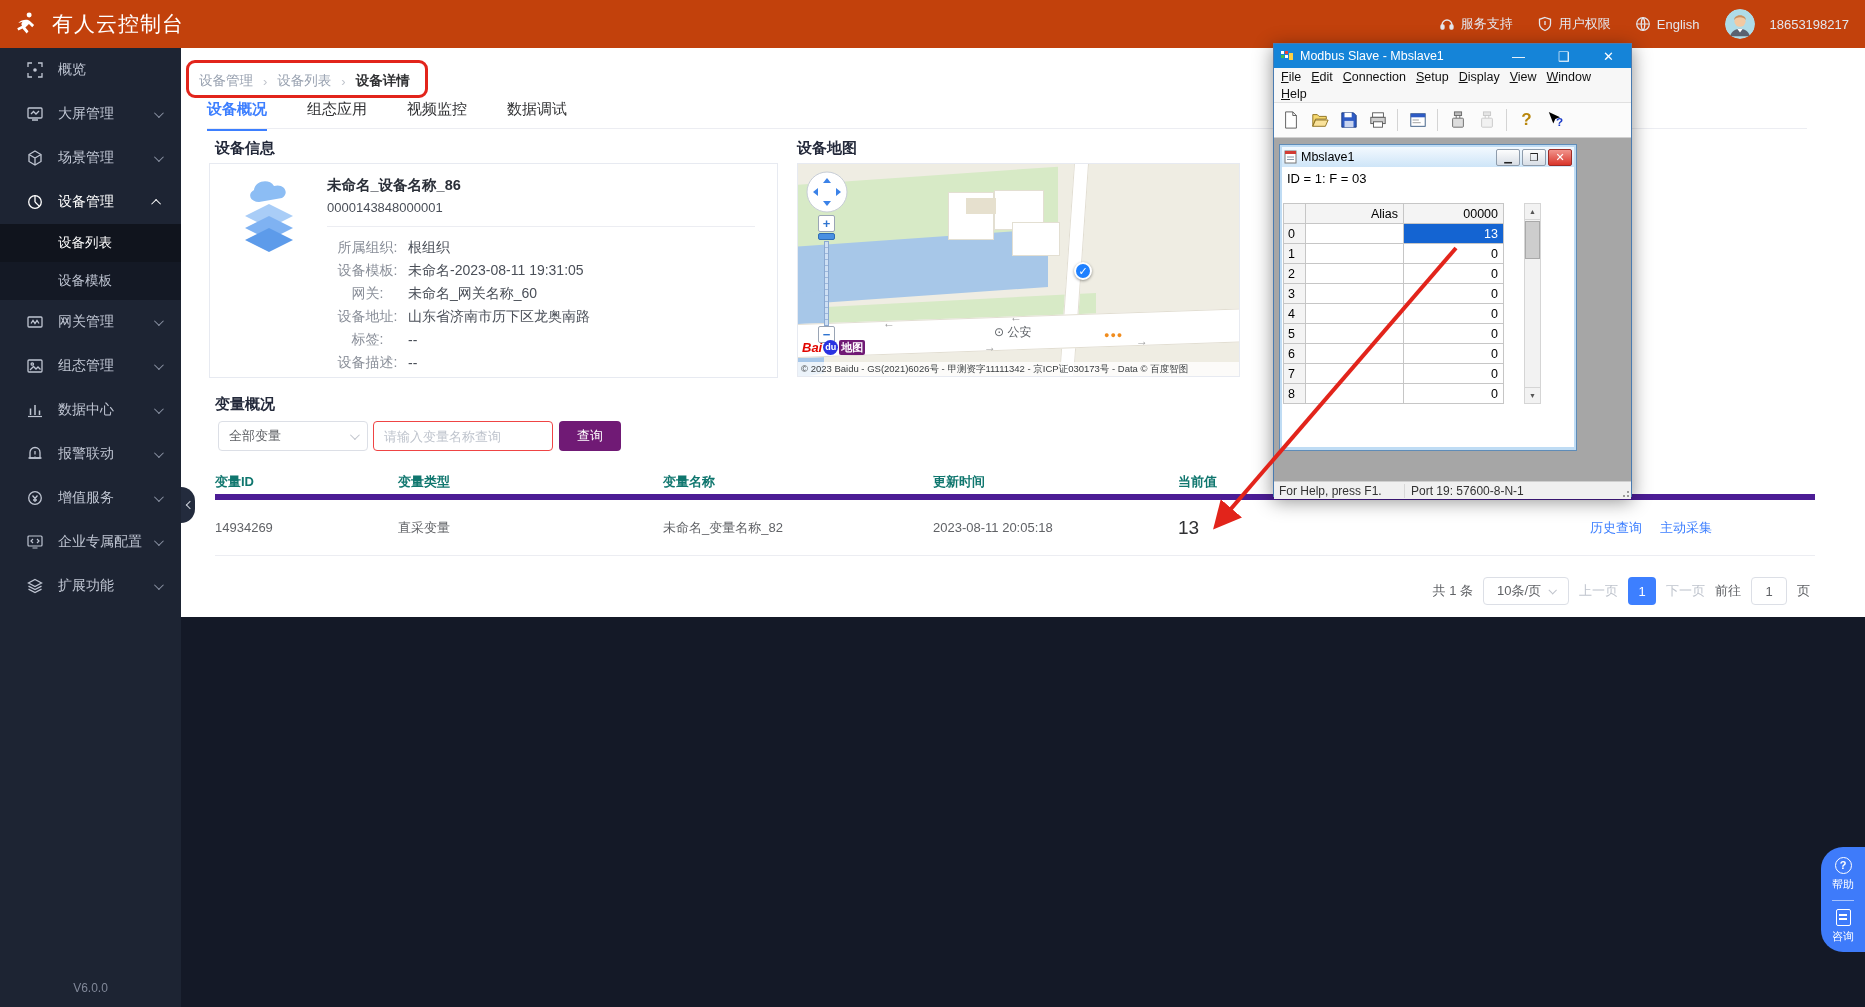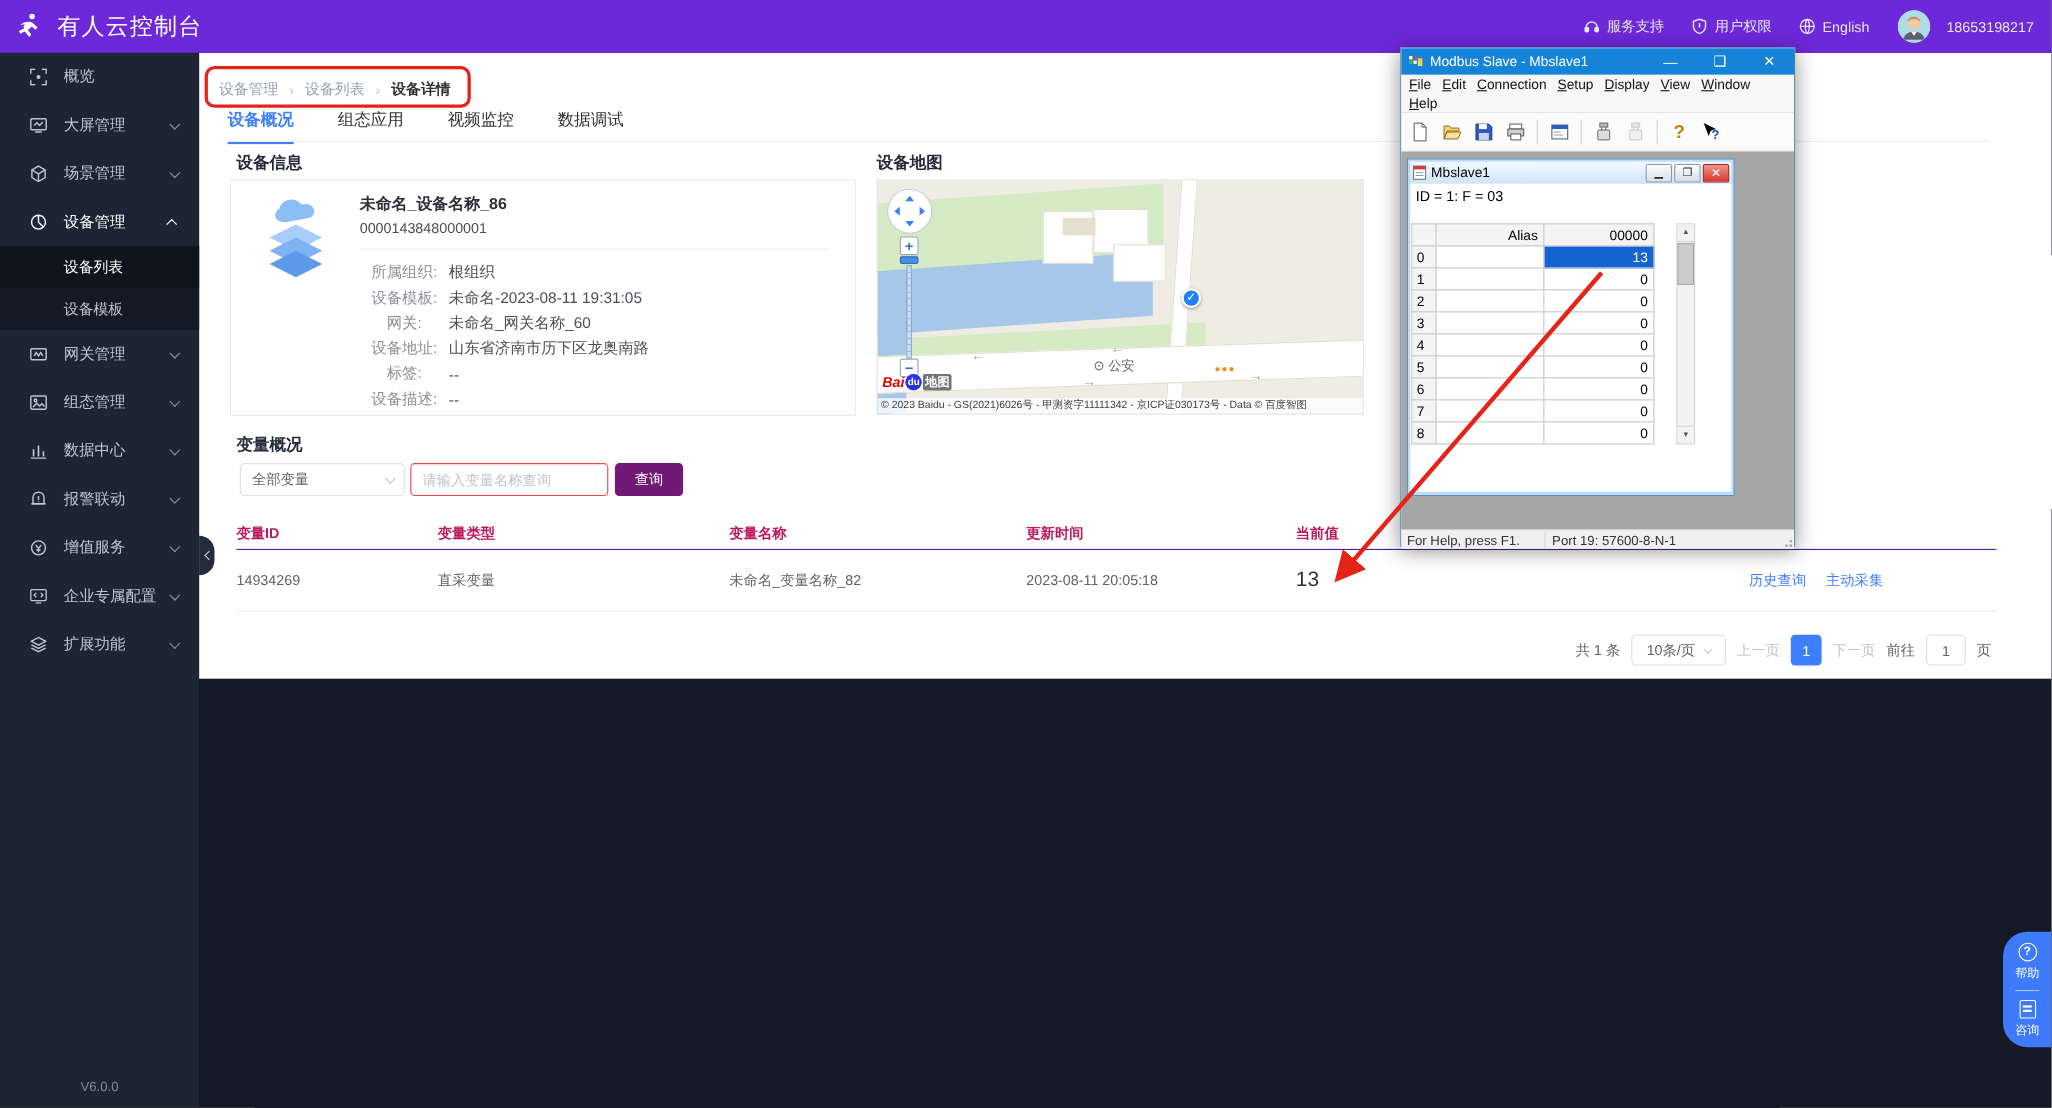--- a/index.html
+++ b/index.html
@@ -1,21 +1,21 @@
 <!DOCTYPE html>
 <html><head>
 <meta charset="utf-8">
 <style>
   * { margin:0; padding:0; box-sizing:border-box; }
   html,body { width:1865px; height:1007px; overflow:hidden; }
   body { font-family:"Liberation Sans","DejaVu Sans",sans-serif; background:#10141f; position:relative; }
   .page { position:absolute; inset:0; width:1865px; height:1007px; background:#141927; }
 
   
-  .topbar { position:absolute; left:0; top:0; width:1865px; height:48px; background:#6d28d9; display:flex; align-items:center; z-index:10; }
+  .topbar { position:absolute; left:0; top:0; width:1865px; height:48px; background:#c2410c; display:flex; align-items:center; z-index:10; }
   .brand { display:flex; align-items:center; gap:12px; padding-left:14px; width:400px; }
   .brand-title { color:#ffffff; font-size:21px; letter-spacing:1px; }
   .topnav { display:flex; height:48px; align-items:stretch; }
   .topnav-item { display:flex; align-items:center; justify-content:center; padding:0 38px; color:#c9ceda; font-size:14px; cursor:pointer; }
   .topnav-item.active { background:#2a3247; color:#5e8bf7; }
   .topbar-right { margin-left:auto; display:flex; align-items:center; gap:10px; padding-right:16px; color:#e4e7ee; font-size:13px; }
   .tb-group { display:flex; align-items:center; gap:6px; margin-left:14px; cursor:pointer; }
   .tb-ico { width:16px; height:16px; display:inline-block; }
   .avatar { width:30px; height:30px; border-radius:50%; overflow:hidden; margin-left:16px; }
   .phone { margin-left:4px; }
@@ -77,31 +77,31 @@
   .m-dots { position:absolute; left:306px; top:166px; color:#f08c1e; font-size:9px; letter-spacing:1px; }
   .m-marker { position:absolute; left:276px; top:98px; width:18px; height:18px; border-radius:50%; background:#1e80ff; border:2px solid #ffffff; box-shadow:0 1px 3px rgba(0,0,0,.4); color:#fff; font-size:11px; line-height:14px; text-align:center; }
   .m-pan { position:absolute; left:8px; top:7px; width:42px; height:42px; }
   .m-zplus, .m-zminus { position:absolute; left:20px; width:17px; height:17px; background:#ffffff; border:1px solid #9aa5b5; color:#2f74d0; font-weight:bold; font-size:13px; line-height:15px; text-align:center; border-radius:2px; cursor:pointer; }
   .m-zplus { top:51px; } .m-zminus { top:162px; }
   .m-zthumb { position:absolute; left:20px; top:69px; width:17px; height:7px; background:#4a90e2; border:1px solid #2f6cb5; border-radius:2px; cursor:grab; }
   .m-ztrack { position:absolute; left:26px; top:77px; width:5px; height:85px; background:repeating-linear-gradient(#cfe0f4 0 5px,#9db9dd 5px 6px); border:1px solid #8aa8d0; }
   .m-logo { position:absolute; left:4px; top:176px; font-size:13px; font-weight:bold; display:flex; align-items:center; }
   .m-logo .bai { color:#e10600; font-style:italic; }
   .m-logo .du { background:#2932e1; color:#ffffff; border-radius:50%; width:15px; height:15px; font-size:9px; line-height:15px; text-align:center; margin:0 1px; font-style:normal; }
-  .m-logo .ditu { background:#737373; color:#ffffff; font-size:11px; padding:0 2px; border-radius:2px; }
+  .m-logo .ditu { background:#701a75; color:#ffffff; font-size:11px; padding:0 2px; border-radius:2px; }
   .m-copy { position:absolute; left:0; bottom:0; width:100%; height:14px; background:rgba(255,255,255,.78); font-size:9.5px; color:#3c4043; padding-left:3px; line-height:14px; white-space:nowrap; }
 
   
   .var-select { position:absolute; left:37px; top:373px; width:150px; height:30px; border:1px solid #dcdfe6; border-radius:4px; font-size:13px; color:#606266; display:flex; align-items:center; padding:0 10px; cursor:pointer; }
   .var-select .chev2 { margin-left:auto; width:7px; height:7px; border-right:1.3px solid #c0c4cc; border-bottom:1.3px solid #c0c4cc; transform:rotate(45deg) translateY(-2px); }
   .var-input { position:absolute; left:192px; top:373px; width:180px; height:30px; border:1px solid #ef4444; border-radius:4px; font-size:13px; padding:0 10px; color:#606266; font-family:inherit; }
   .var-input::placeholder { color:#bfc4cd; }
   .var-btn { position:absolute; left:378px; top:373px; width:62px; height:30px; background:#701a75; border:none; border-radius:4px; color:#ffffff; font-size:13px; cursor:pointer; font-family:inherit; }
 
-  .vhead { position:absolute; left:34px; top:422px; width:1600px; height:30px; display:grid; grid-template-columns:183px 265px 270px 245px 412px 1fr; align-items:center; font-size:13px; font-weight:600; color:#be185d; border-bottom:1px solid #4c1d95; }
+  .vhead { position:absolute; left:34px; top:422px; width:1600px; height:30px; display:grid; grid-template-columns:183px 265px 270px 245px 412px 1fr; align-items:center; font-size:13px; font-weight:600; color:#0f766e; border-bottom:6px solid #4c1d95; }
   .vrow { position:absolute; left:34px; top:452px; width:1600px; height:56px; display:grid; grid-template-columns:183px 265px 270px 245px 412px 1fr; align-items:center; font-size:13px; color:#606266; border-bottom:1px solid #ecedf2; }
   .vrow .big { font-size:19px; color:#303133; }
   .vrow .acts { display:flex; gap:18px; }
   .vlink { color:#3d7fff; cursor:pointer; font-size:13px; }
 
   .pager { position:absolute; right:55px; top:529px; display:flex; align-items:center; gap:10px; font-size:13px; color:#606266; }
   .pg-size { width:86px; height:28px; border:1px solid #dcdfe6; border-radius:4px; display:flex; align-items:center; justify-content:center; gap:8px; color:#606266; cursor:pointer; }
   .pg-size .chev2 { width:6px; height:6px; border-right:1.2px solid #c0c4cc; border-bottom:1.2px solid #c0c4cc; transform:rotate(45deg) translateY(-1px); }
   .pg-btn { color:#bfc4cd; cursor:default; }
   .pg-cur { width:28px; height:28px; background:#3d7fff; border-radius:4px; color:#ffffff; display:flex; align-items:center; justify-content:center; cursor:pointer; }

